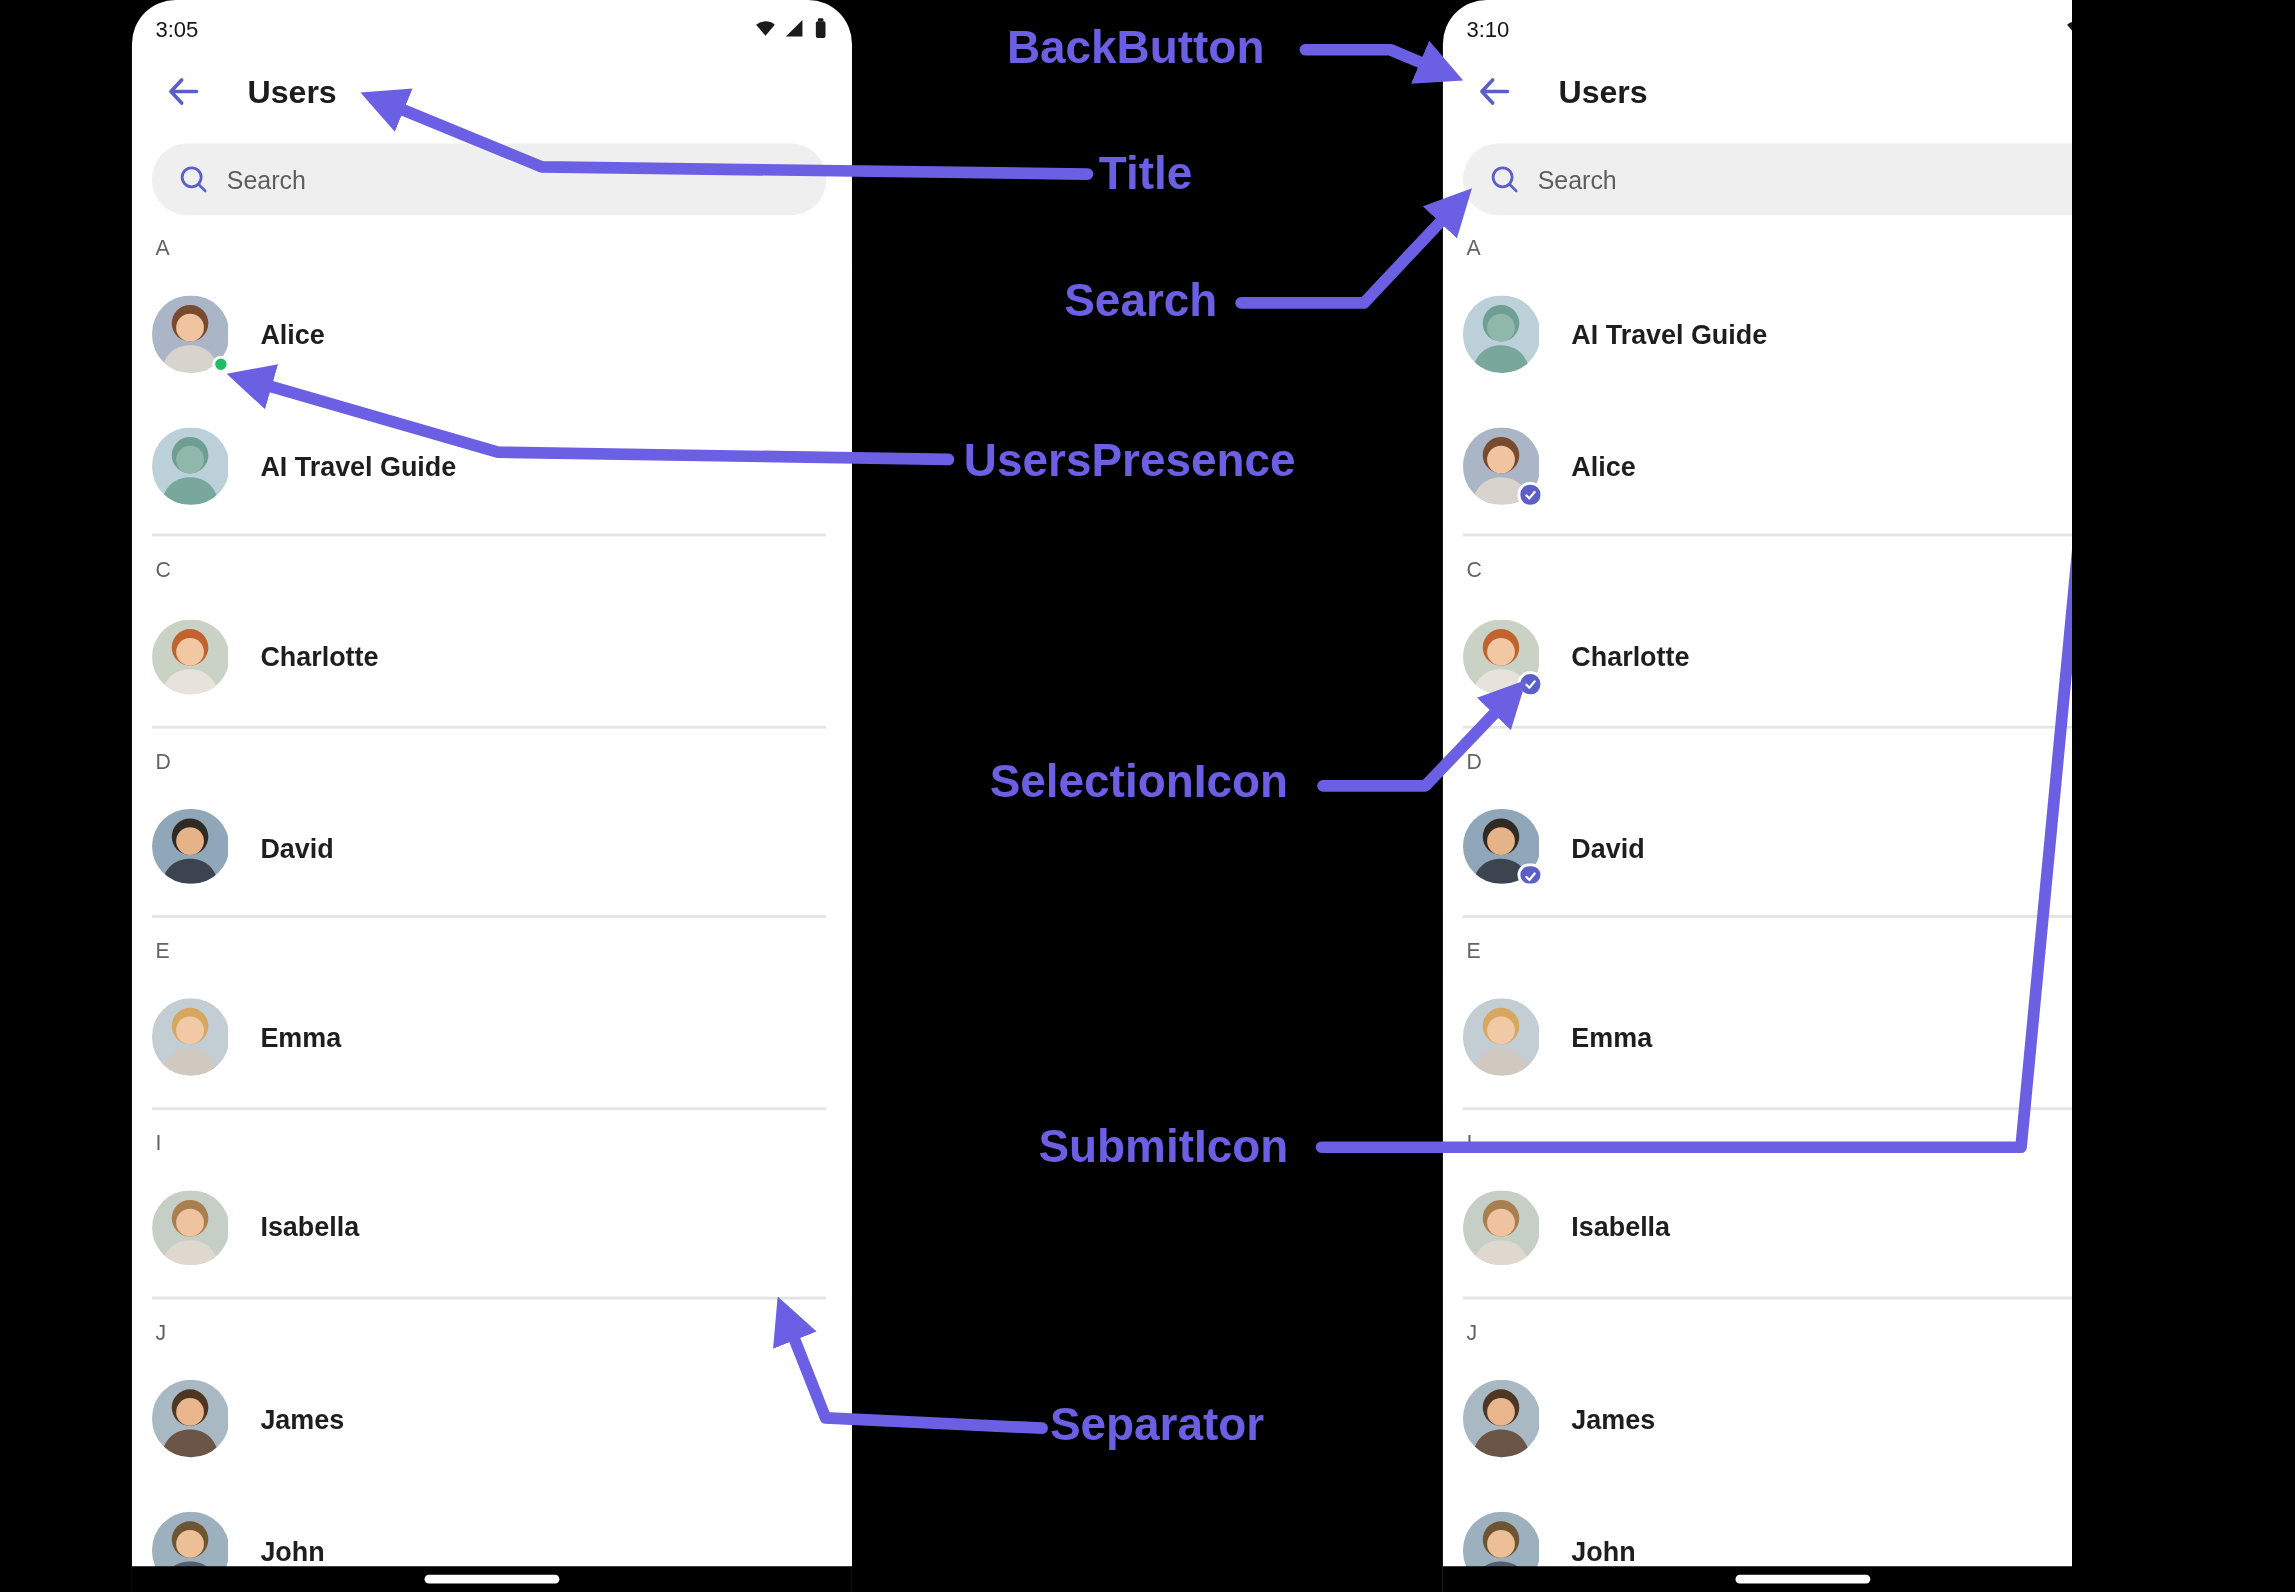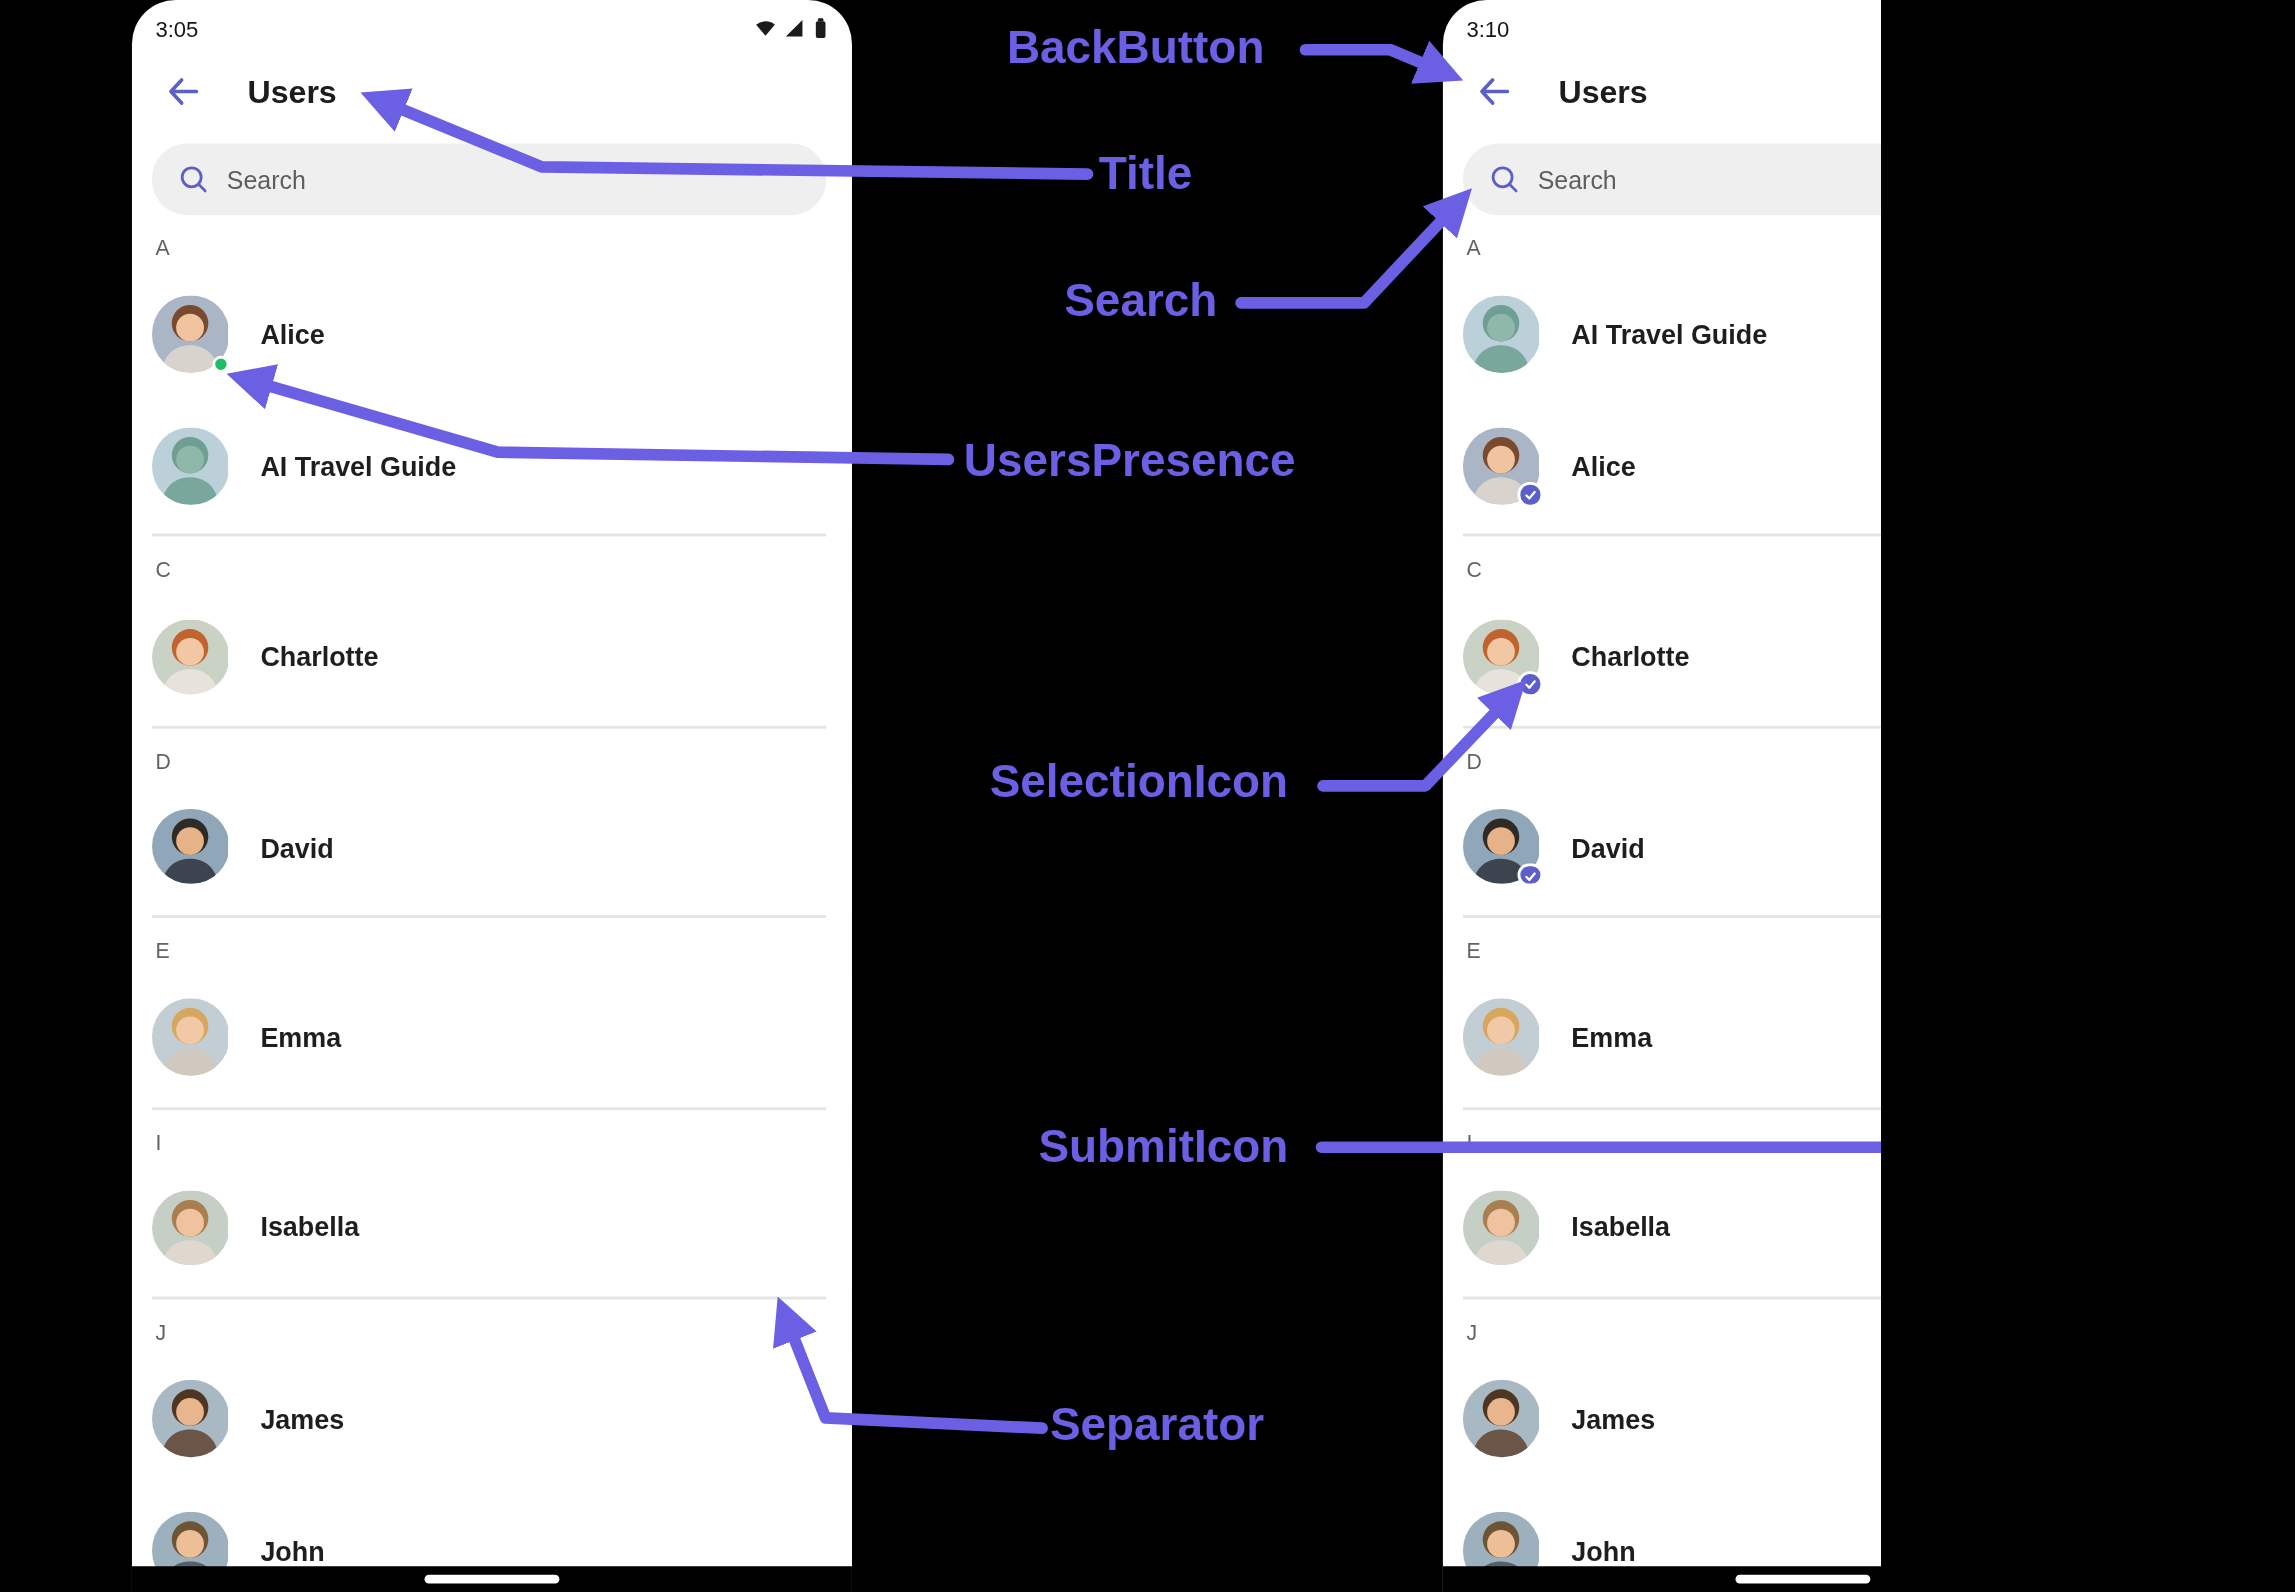--- a/index.html
+++ b/index.html
@@ -8,21 +8,21 @@
     --presence:#1EBF63;
     --search-bg:#EFEFEF;
     --separator:#E4E4E4;
   }
   *{box-sizing:border-box;margin:0;padding:0;}
   html,body{background:#000;}
   body{
     width:2295px;height:1593px;overflow:hidden;
     font-family:"Liberation Sans", sans-serif;
   }
-  .viewport{position:relative;width:1881px;height:1593px;overflow:hidden;background:#000;}
+  .viewport{position:relative;width:2072px;height:1593px;overflow:hidden;background:#000;}
   .stage{
     position:absolute;left:0;top:0;width:800px;height:555px;
     transform:scale(2.8686);transform-origin:0 0;
   }
 
   
   .phone{
     position:absolute;top:0;width:251px;height:555px;background:#fff;
     border-radius:15.3px 15.3px 0 0;overflow:hidden;z-index:1;
   }

